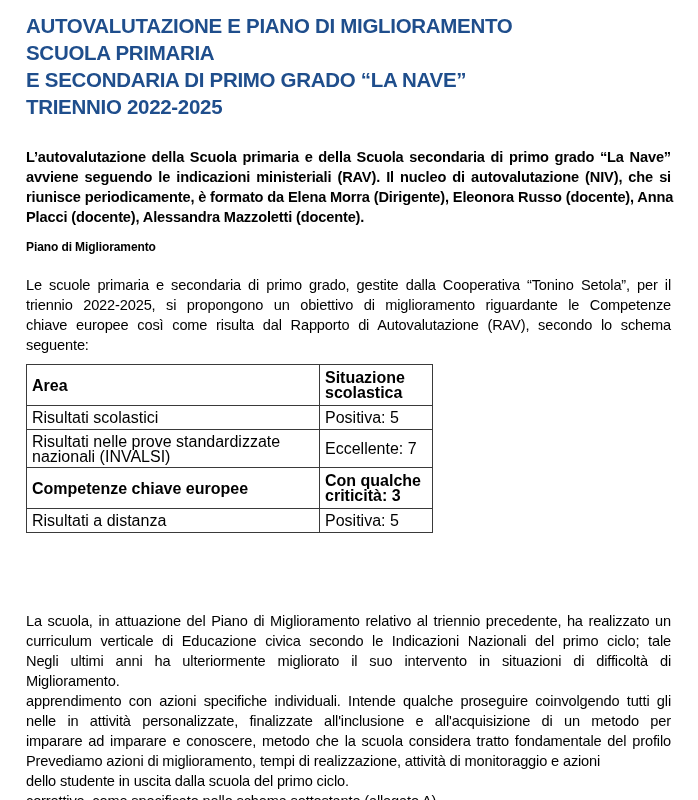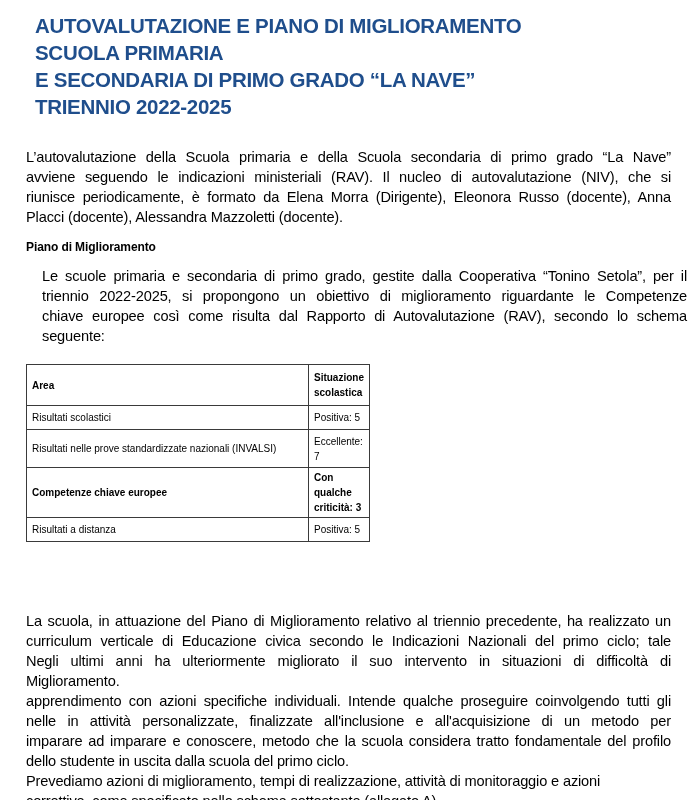--- a/index.html
+++ b/index.html
@@ -1,39 +1,39 @@
 <!DOCTYPE html>
 <html><head>
   <meta charset="utf-8">
   <style>
     html, body { margin: 0; padding: 0; background: #ffffff; }
     body {
       width: 698px; height: 800px; overflow: hidden; position: relative;
       font-family: "Liberation Sans", sans-serif; color: #000000;
     }
     .title {
-      position: absolute; left: 35px; top: 12px; width: 660px;
+      position: absolute; left: 26px; top: 12px; width: 660px;
       color: #1f4e8c; font-weight: bold; font-size: 20.5px; line-height: 27px;
       letter-spacing: -0.3px; margin: 0;
     }
     .title div { white-space: nowrap; }
     .para {
       position: absolute; left: 26px; width: 645px;
       font-size: 14.6px; line-height: 20px; text-align: justify; margin: 0;
       letter-spacing: -0.15px;
     }
     .para .line { display: block; text-align: justify; text-align-last: justify; white-space: nowrap; }
     .para .line.last { text-align-last: left; }
     .h2 {
       position: absolute; left: 26px; top: 240px;
       font-size: 12px; font-weight: bold; margin: 0; letter-spacing: -0.1px;
     }
     table.rav {
-      position: absolute; left: 26px; top: 364px; width: 344px;
-      border-collapse: collapse; font-size: 10px; line-height: 15px;
+      position: absolute; left: 26px; top: 364px; width: 407px;
+      border-collapse: collapse; font-size: 16px; line-height: 15px;
     }
     table.rav td {
       border: 1px solid #3a3a3a; padding: 2px 5px; vertical-align: middle;
     }
     table.rav td.c1 { width: 282px; }
     table.rav .b { font-weight: bold; }
     table.rav tr.h1 td { height: 36px; }
     table.rav tr.r1 td { height: 19px; }
     table.rav tr.r2 td { height: 33px; }
     table.rav tr.r3 td { height: 36px; }
@@ -42,30 +42,30 @@
 </head>
 <body>
 
 <div class="title">
   <div>AUTOVALUTAZIONE E PIANO DI MIGLIORAMENTO</div>
   <div>SCUOLA PRIMARIA</div>
   <div>E SECONDARIA DI PRIMO GRADO “LA NAVE”</div>
   <div>TRIENNIO 2022-2025</div>
 </div>
 
-<div class="para" style="top:147px;">
+<div class="para" style="top:147px;font-weight:bold;">
   <span class="line">L’autovalutazione della Scuola primaria e della Scuola secondaria di primo grado “La Nave”</span>
   <span class="line">avviene seguendo le indicazioni ministeriali (RAV). Il nucleo di autovalutazione (NIV), che si</span>
   <span class="line">riunisce periodicamente, è formato da Elena Morra (Dirigente), Eleonora Russo (docente), Anna</span>
   <span class="line last">Placci (docente), Alessandra Mazzoletti (docente).</span>
 </div>
 
 <h2 class="h2">Piano di Miglioramento</h2>
 
-<div class="para" style="top:266px;margin-left:16px;">
+<div class="para" style="top:275px;">
   <span class="line">Le scuole primaria e secondaria di primo grado, gestite dalla Cooperativa “Tonino Setola”, per il</span>
   <span class="line">triennio 2022-2025, si propongono un  obiettivo di miglioramento riguardante le Competenze</span>
   <span class="line">chiave europee così come risulta dal Rapporto di Autovalutazione (RAV), secondo lo schema</span>
   <span class="line last">seguente:</span>
 </div>
 
 <table class="rav">
   <tbody>
       <tr class="h1">
     <td class="c1 b">Area</td>
@@ -91,16 +91,16 @@
   </table>
 
 <div class="para" style="top:571px;margin-top:40px;">
   <span class="line">La scuola, in attuazione del Piano di Miglioramento relativo al triennio precedente, ha realizzato un</span>
   <span class="line">curriculum verticale di Educazione civica secondo le Indicazioni Nazionali del primo ciclo; tale</span>
   <span class="line">Negli ultimi anni ha ulteriormente migliorato il suo intervento in situazioni di difficoltà di</span>
   <span class="line last">Miglioramento.</span>
   <span class="line">apprendimento con azioni specifiche individuali. Intende qualche proseguire coinvolgendo tutti gli</span>
   <span class="line">nelle in attività personalizzate, finalizzate  all'inclusione e all'acquisizione di un metodo per</span>
   <span class="line">imparare ad imparare e conoscere, metodo che la scuola considera tratto fondamentale del profilo</span>
+  <span class="line last">Prevediamo azioni di miglioramento, tempi di realizzazione, attività di monitoraggio e azioni</span>
   <span class="line last">dello studente in uscita dalla scuola del primo ciclo.</span>
-  <span class="line last">Prevediamo azioni di miglioramento, tempi di realizzazione, attività di monitoraggio e azioni</span>
   <span class="line last">correttive, come specificato nello schema sottostante (allegato A).</span>
 </div>
 
 </body></html>

